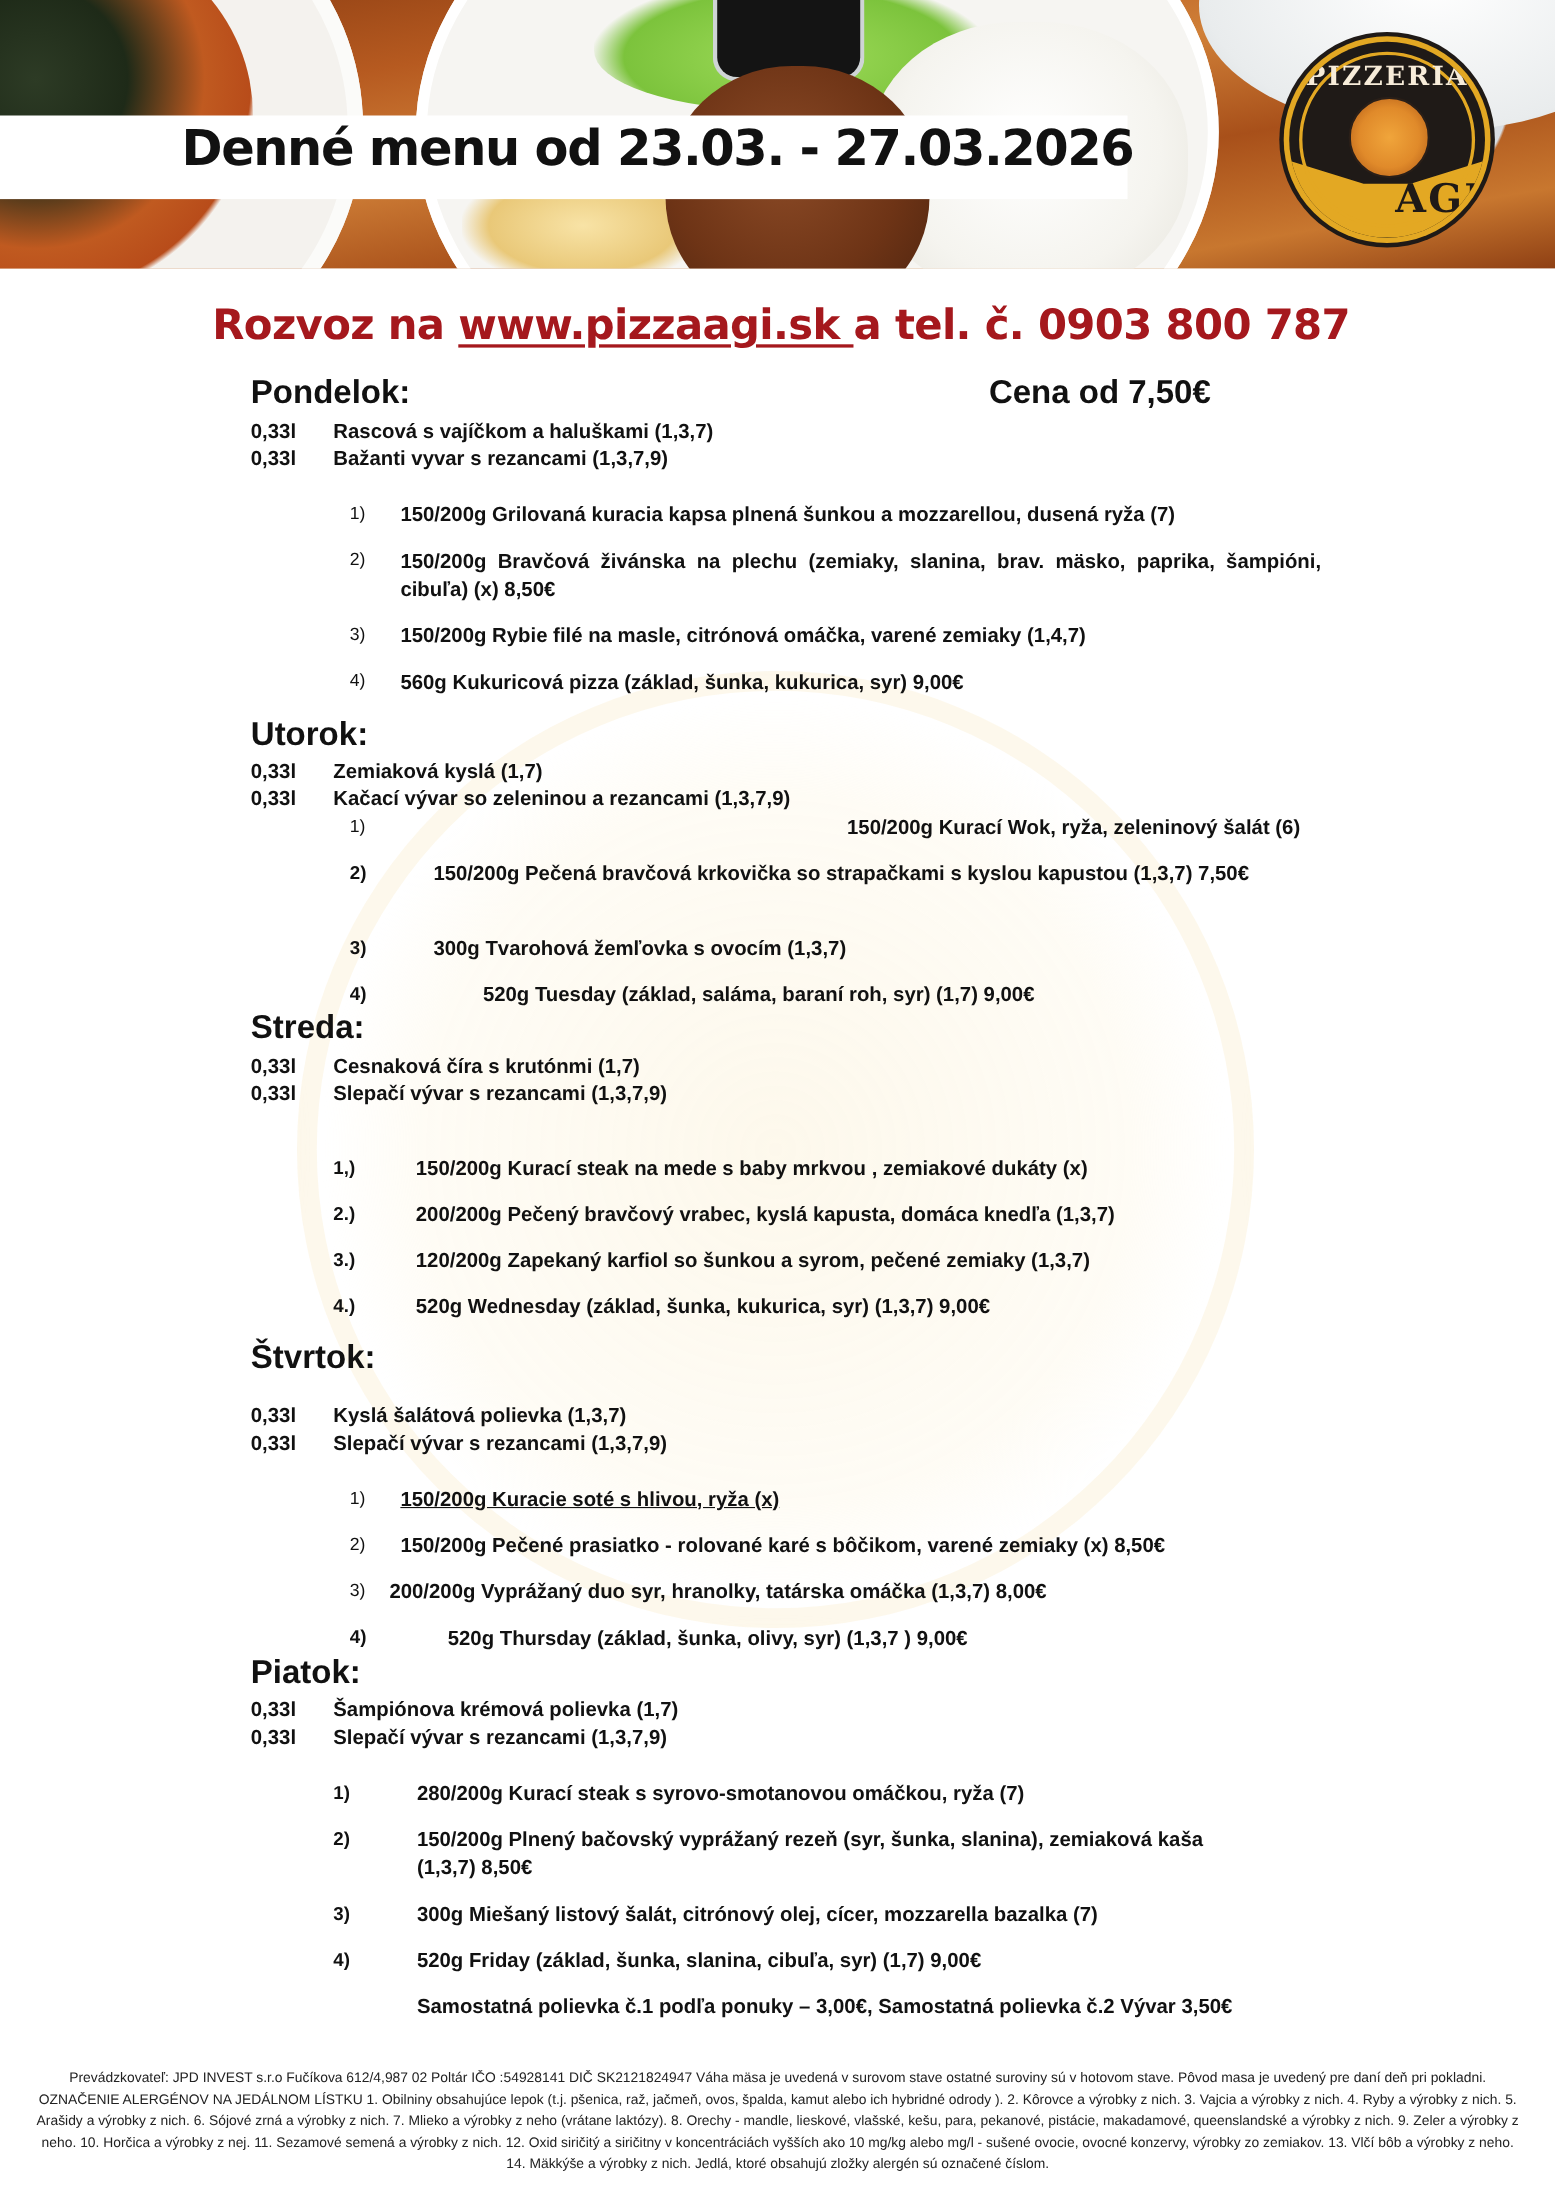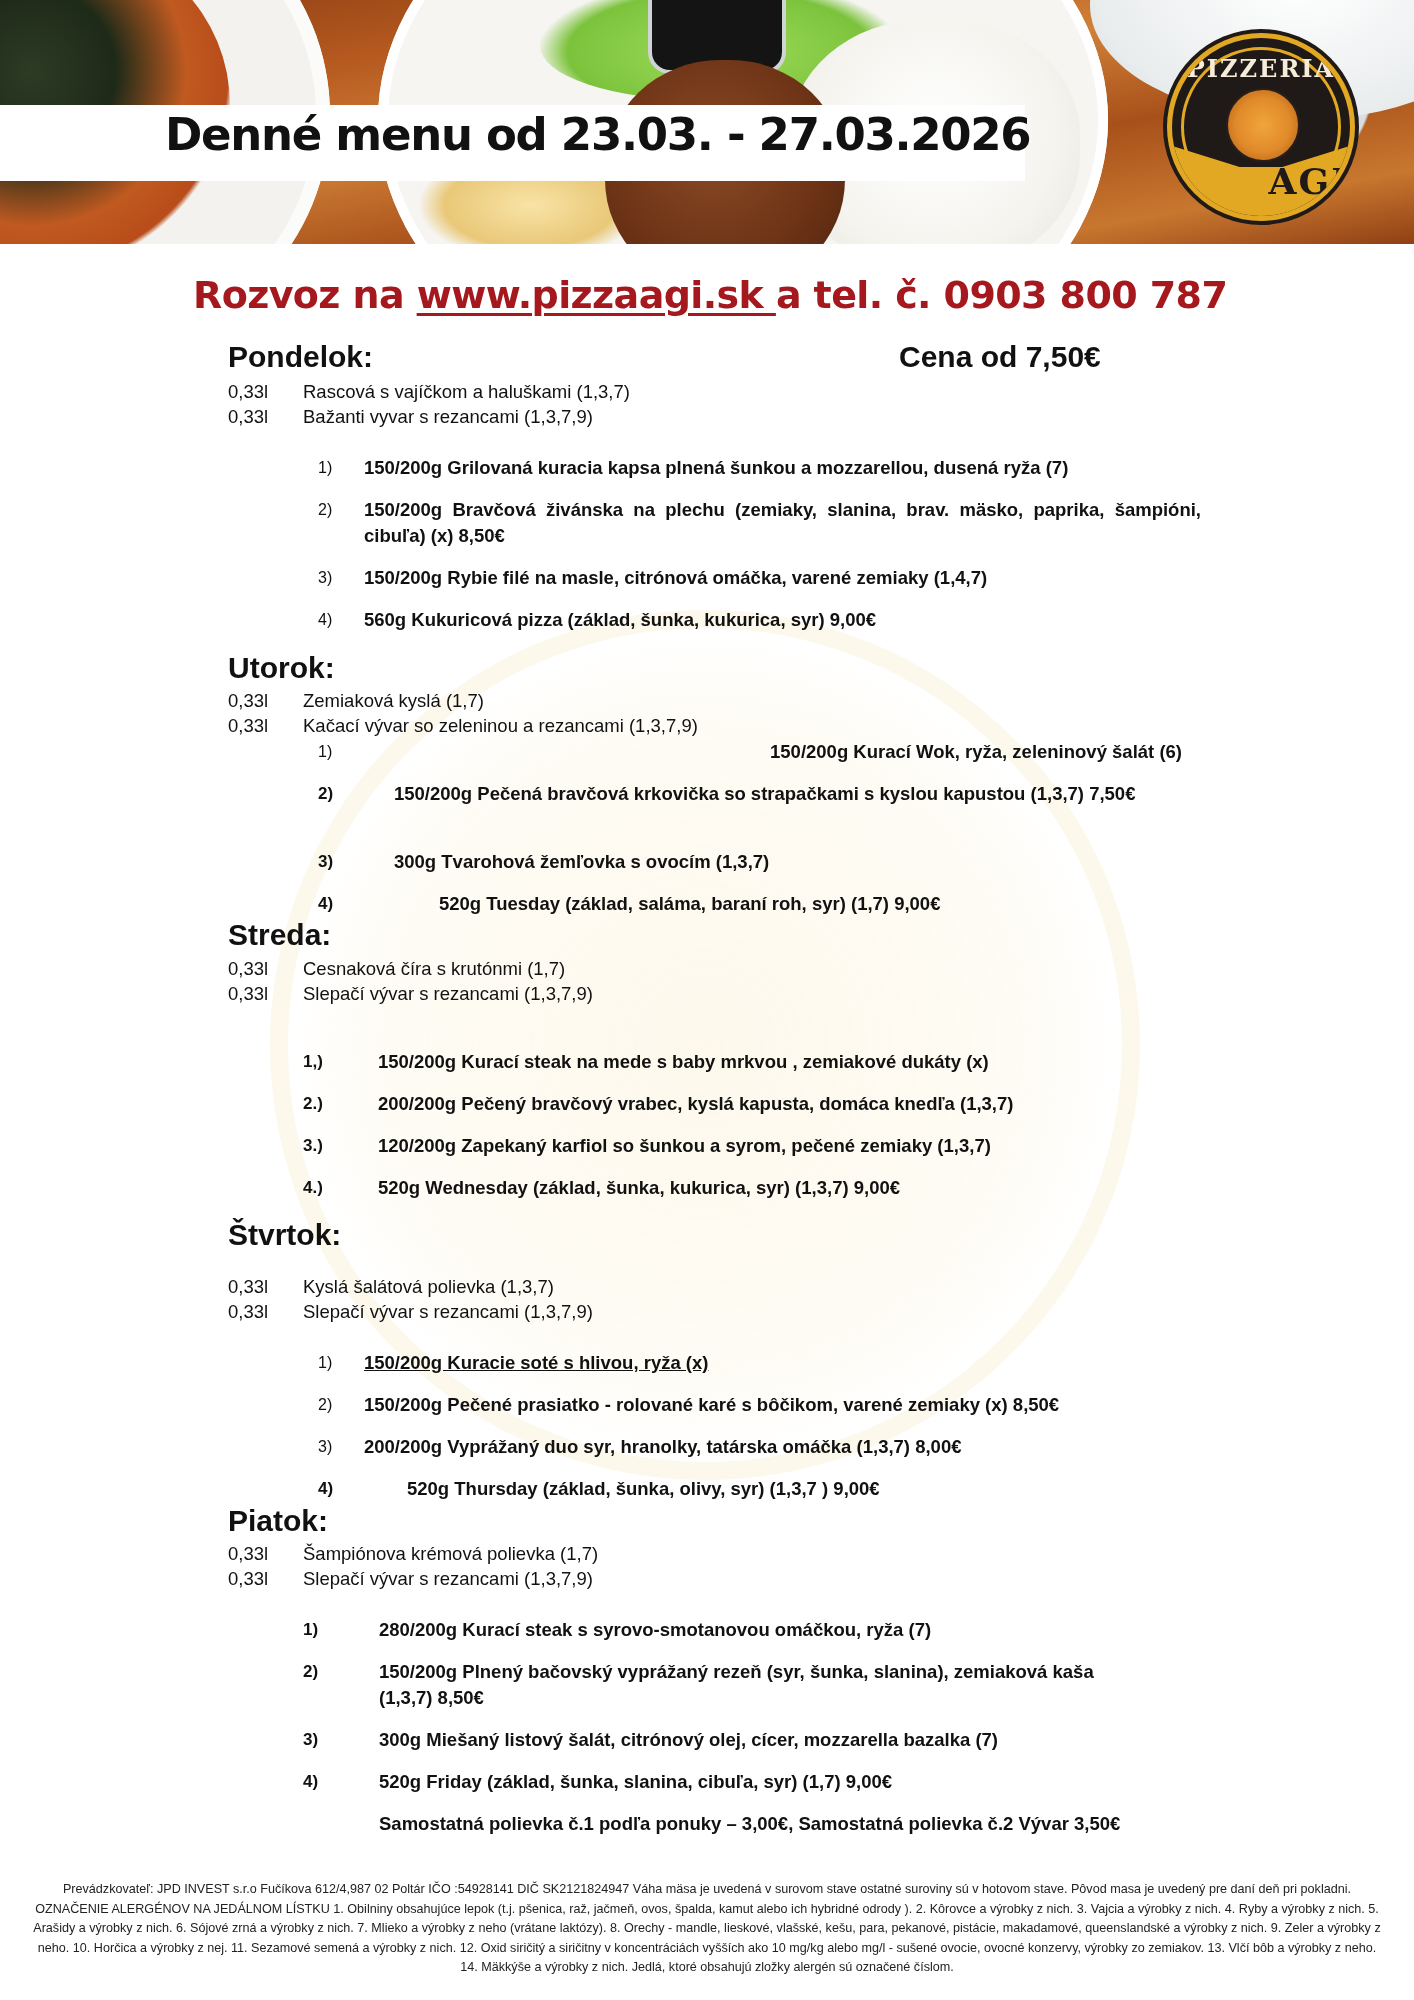--- a/index.html
+++ b/index.html
@@ -55,21 +55,21 @@
 
   
   .delivery { position:absolute; left:193px; top:273px; font-family:"DejaVu Sans", sans-serif; font-weight:bold;
     font-size:38px; letter-spacing:-0.6px; color:#a5181d; white-space:nowrap; }
   .delivery .link { text-decoration:underline; text-decoration-thickness:3px; text-underline-offset:5px; }
 
   
   .day-title { position:absolute; left:228px; font-size:30px; font-weight:bold; color:#111; white-space:nowrap; }
   .price-from { position:absolute; left:899px; top:340px; font-size:30px; font-weight:bold; color:#111; white-space:nowrap; }
 
-  .soup { position:absolute; left:228px; font-size:18.5px; font-weight:normal; white-space:nowrap; }
+  .soup { position:absolute; left:228px; font-size:18.5px; font-weight:bold; white-space:nowrap; }
   .soup .vol { display:inline-block; width:75px; }
 
   .dish { position:absolute; font-size:18.5px; font-weight:bold; line-height:26px; }
   .dish .num { position:absolute; left:0; top:0; font-weight:normal; font-size:16px; }
   .dish .num.b { font-weight:bold; font-size:17px; }
   .dish .txt { position:absolute; top:0; white-space:normal; }
   .just { text-align:justify; text-align-last:left; }
 
   .footer { position:absolute; left:30px; top:1880px; width:1354px; text-align:center;
     font-size:12.6px; line-height:19.5px; color:#222; }
@@ -177,21 +177,21 @@
 <div class="dish" style="left:318px; top:1350px; width:880px;">
   <span class="num">1)</span>
   <span class="txt" style="left:46px; width:834px;text-decoration:underline;">150/200g Kuracie soté s hlivou, ryža (x)</span>
 </div>
 <div class="dish" style="left:318px; top:1392px; width:880px;">
   <span class="num">2)</span>
   <span class="txt" style="left:46px; width:840px;">150/200g Pečené prasiatko - rolované karé s bôčikom, varené zemiaky (x) 8,50€</span>
 </div>
 <div class="dish" style="left:318px; top:1434px; width:880px;">
   <span class="num">3)</span>
-  <span class="txt" style="left:46px; width:834px;">200/200g Vyprážaný duo syr, hranolky, tatárska omáčka (1,3,7) 8,00€</span>
+  <span class="txt" style="left:36px; width:834px;">200/200g Vyprážaný duo syr, hranolky, tatárska omáčka (1,3,7) 8,00€</span>
 </div>
 <div class="dish" style="left:318px; top:1476px; width:880px;">
   <span class="num b">4)</span>
   <span class="txt" style="left:89px; width:790px;">520g Thursday (základ, šunka, olivy, syr)  (1,3,7 ) 9,00€</span>
 </div>
 
 <div class="day-title" style="top:1504px;">Piatok:</div>
 <div class="soup" style="top:1543px;"><span class="vol">0,33l</span><span>Šampiónova krémová polievka  (1,7)</span></div>
 <div class="soup" style="top:1568px;"><span class="vol">0,33l</span><span>Slepačí vývar s rezancami   (1,3,7,9)</span></div>
 

